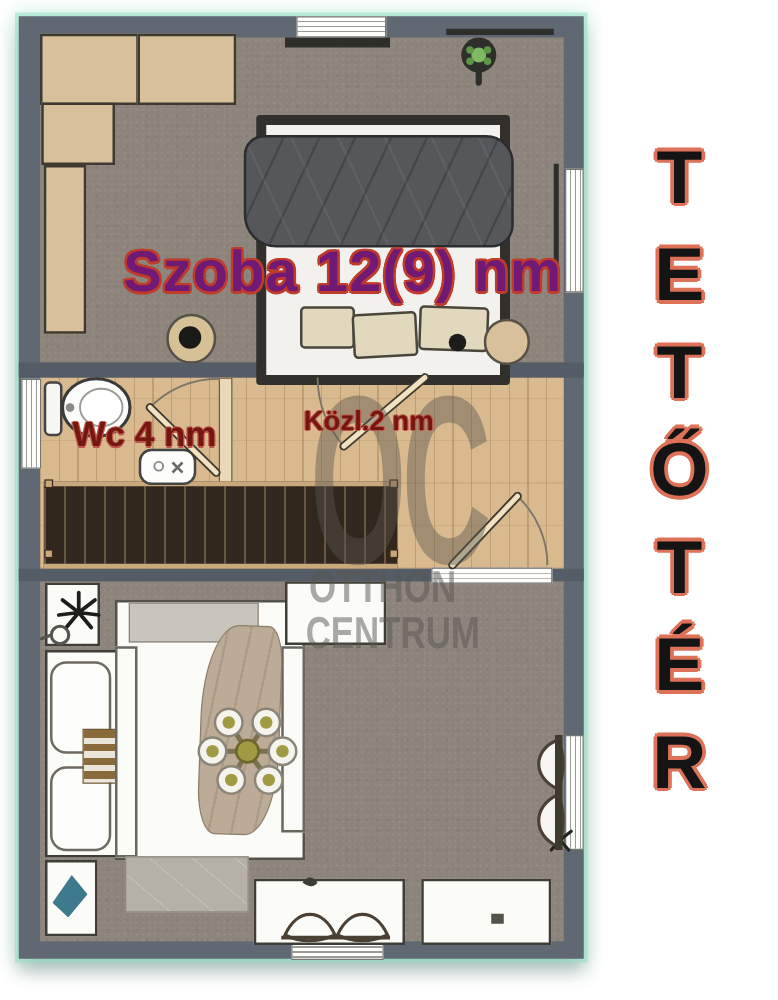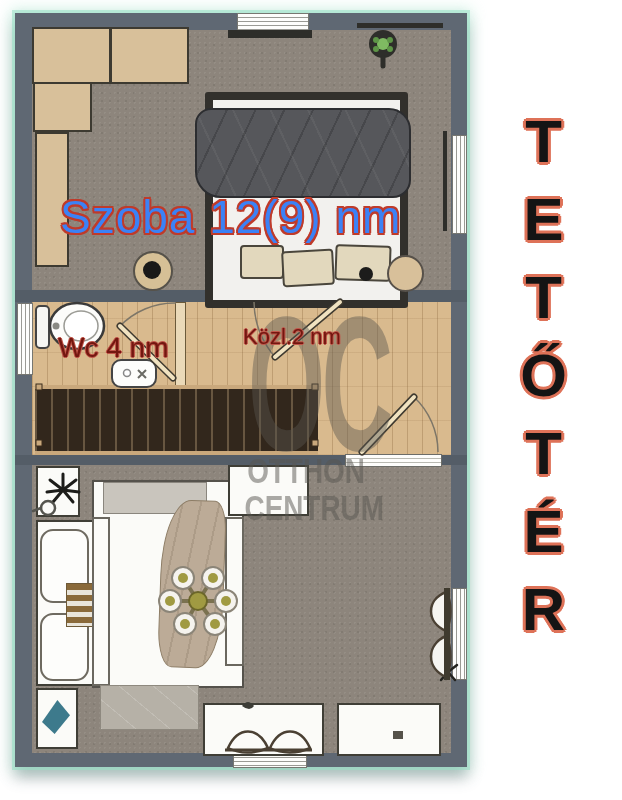--- a/index.html
+++ b/index.html
@@ -41,24 +41,24 @@
   .mat{position:absolute;background:#b6b1a7;border:1px solid #8e897f;
     background-image:repeating-linear-gradient(40deg,rgba(255,255,255,.16) 0 1px,transparent 1px 22px);}
   .stripeband{position:absolute;background:repeating-linear-gradient(180deg,#8a6a3a 0 6px,#e9e5da 6px 11px);border:1px solid #6e5a38;}
   .cushion{position:absolute;background:#fdfdfb;border:2px solid #6e6a60;border-radius:13px;}
   .beigeblanket{position:absolute;background:#bcab97;border:1px solid #8d7d66;border-radius:45% 18% 40% 22%;
     background-image:repeating-linear-gradient(100deg,rgba(90,75,55,.16) 0 2px,transparent 2px 18px);transform:rotate(2deg);}
   .grayband{position:absolute;background:#c9c5bd;border:1px solid #8a867e;}
   .blueitem{position:absolute;background:#3d7a8c;clip-path:polygon(0 65%,55% 0,100% 45%,45% 100%);}
 
   
-  .roomlabel{position:absolute;font-weight:400;color:#3b82f6;text-align:left;z-index:7;letter-spacing:1px;
+  .roomlabel{position:absolute;font-weight:700;color:#701a75;text-align:right;z-index:7;letter-spacing:1px;
     text-shadow:-2px 0 #bf3b2b,2px 0 #bf3b2b,0 -2px #bf3b2b,0 2px #bf3b2b,
                 -1.6px -1.6px #bf3b2b,1.6px -1.6px #bf3b2b,-1.6px 1.6px #bf3b2b,1.6px 1.6px #bf3b2b;}
-  .smalllabel{position:absolute;font-weight:400;color:#731710;z-index:7;
+  .smalllabel{position:absolute;font-weight:700;color:#731710;z-index:7;
     text-shadow:-1px 0 #c0564a,1px 0 #c0564a,0 -1px #c0564a,0 1px #c0564a;}
   .sidetitle{position:absolute;left:503px;top:108px;width:80px;text-align:center;z-index:7;
     writing-mode:vertical-rl;text-orientation:upright;font-size:60px;font-weight:700;color:#141414;letter-spacing:11px;line-height:80px;
     text-shadow:-3px 0 #de7258,3px 0 #de7258,0 -3px #de7258,0 3px #de7258,
                 -2px -2px #de7258,2px -2px #de7258,-2px 2px #de7258,2px 2px #de7258;}
   .wm{position:absolute;z-index:6;color:rgba(88,86,80,.44);font-weight:700;text-align:center;white-space:nowrap;}
   .wm-oc{left:210px;top:288px;width:200px;font-size:160px;transform:scale(.62,1.2);transform-origin:center top;letter-spacing:-6px;line-height:1;}
   .wm-l1{left:231px;top:450px;width:150px;font-size:34px;transform:scale(.82,1.05);transform-origin:center top;color:rgba(88,86,80,.5);}
   .wm-l2{left:231px;top:487px;width:150px;font-size:34px;transform:scale(.82,1.05);transform-origin:center top;color:rgba(88,86,80,.5);}
   svg.overlay{position:absolute;left:0;top:0;z-index:5;pointer-events:none;}

